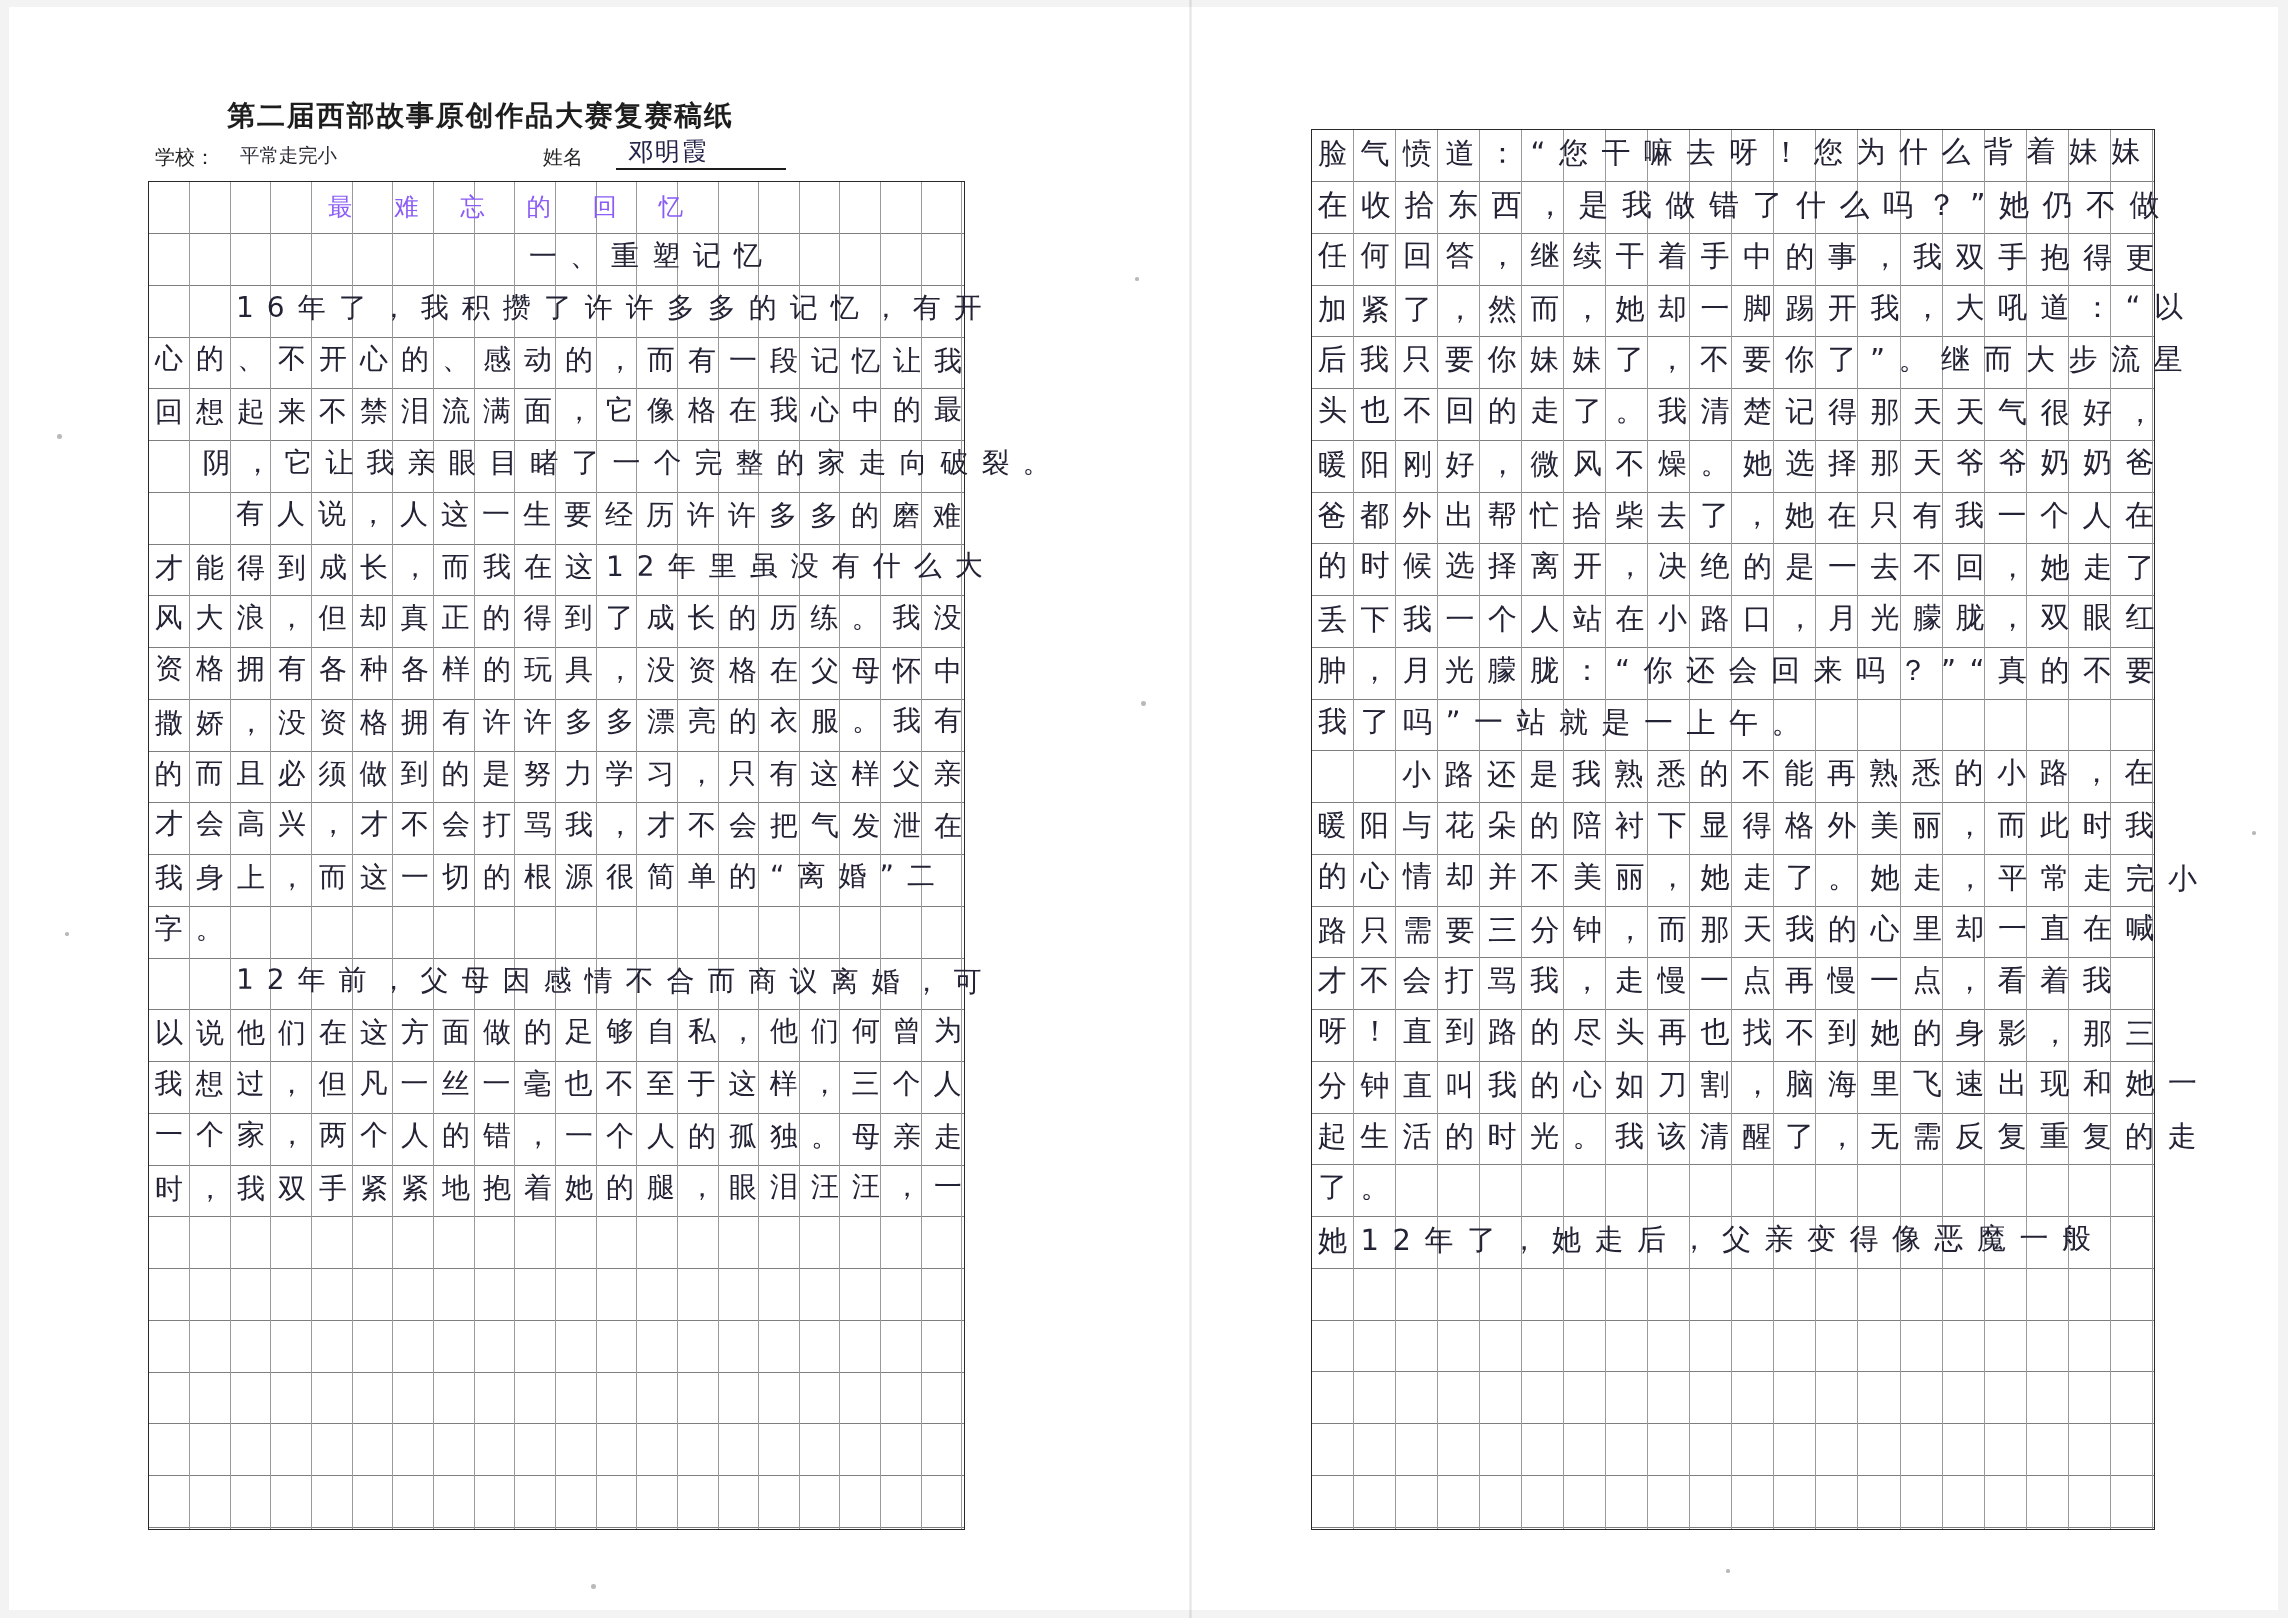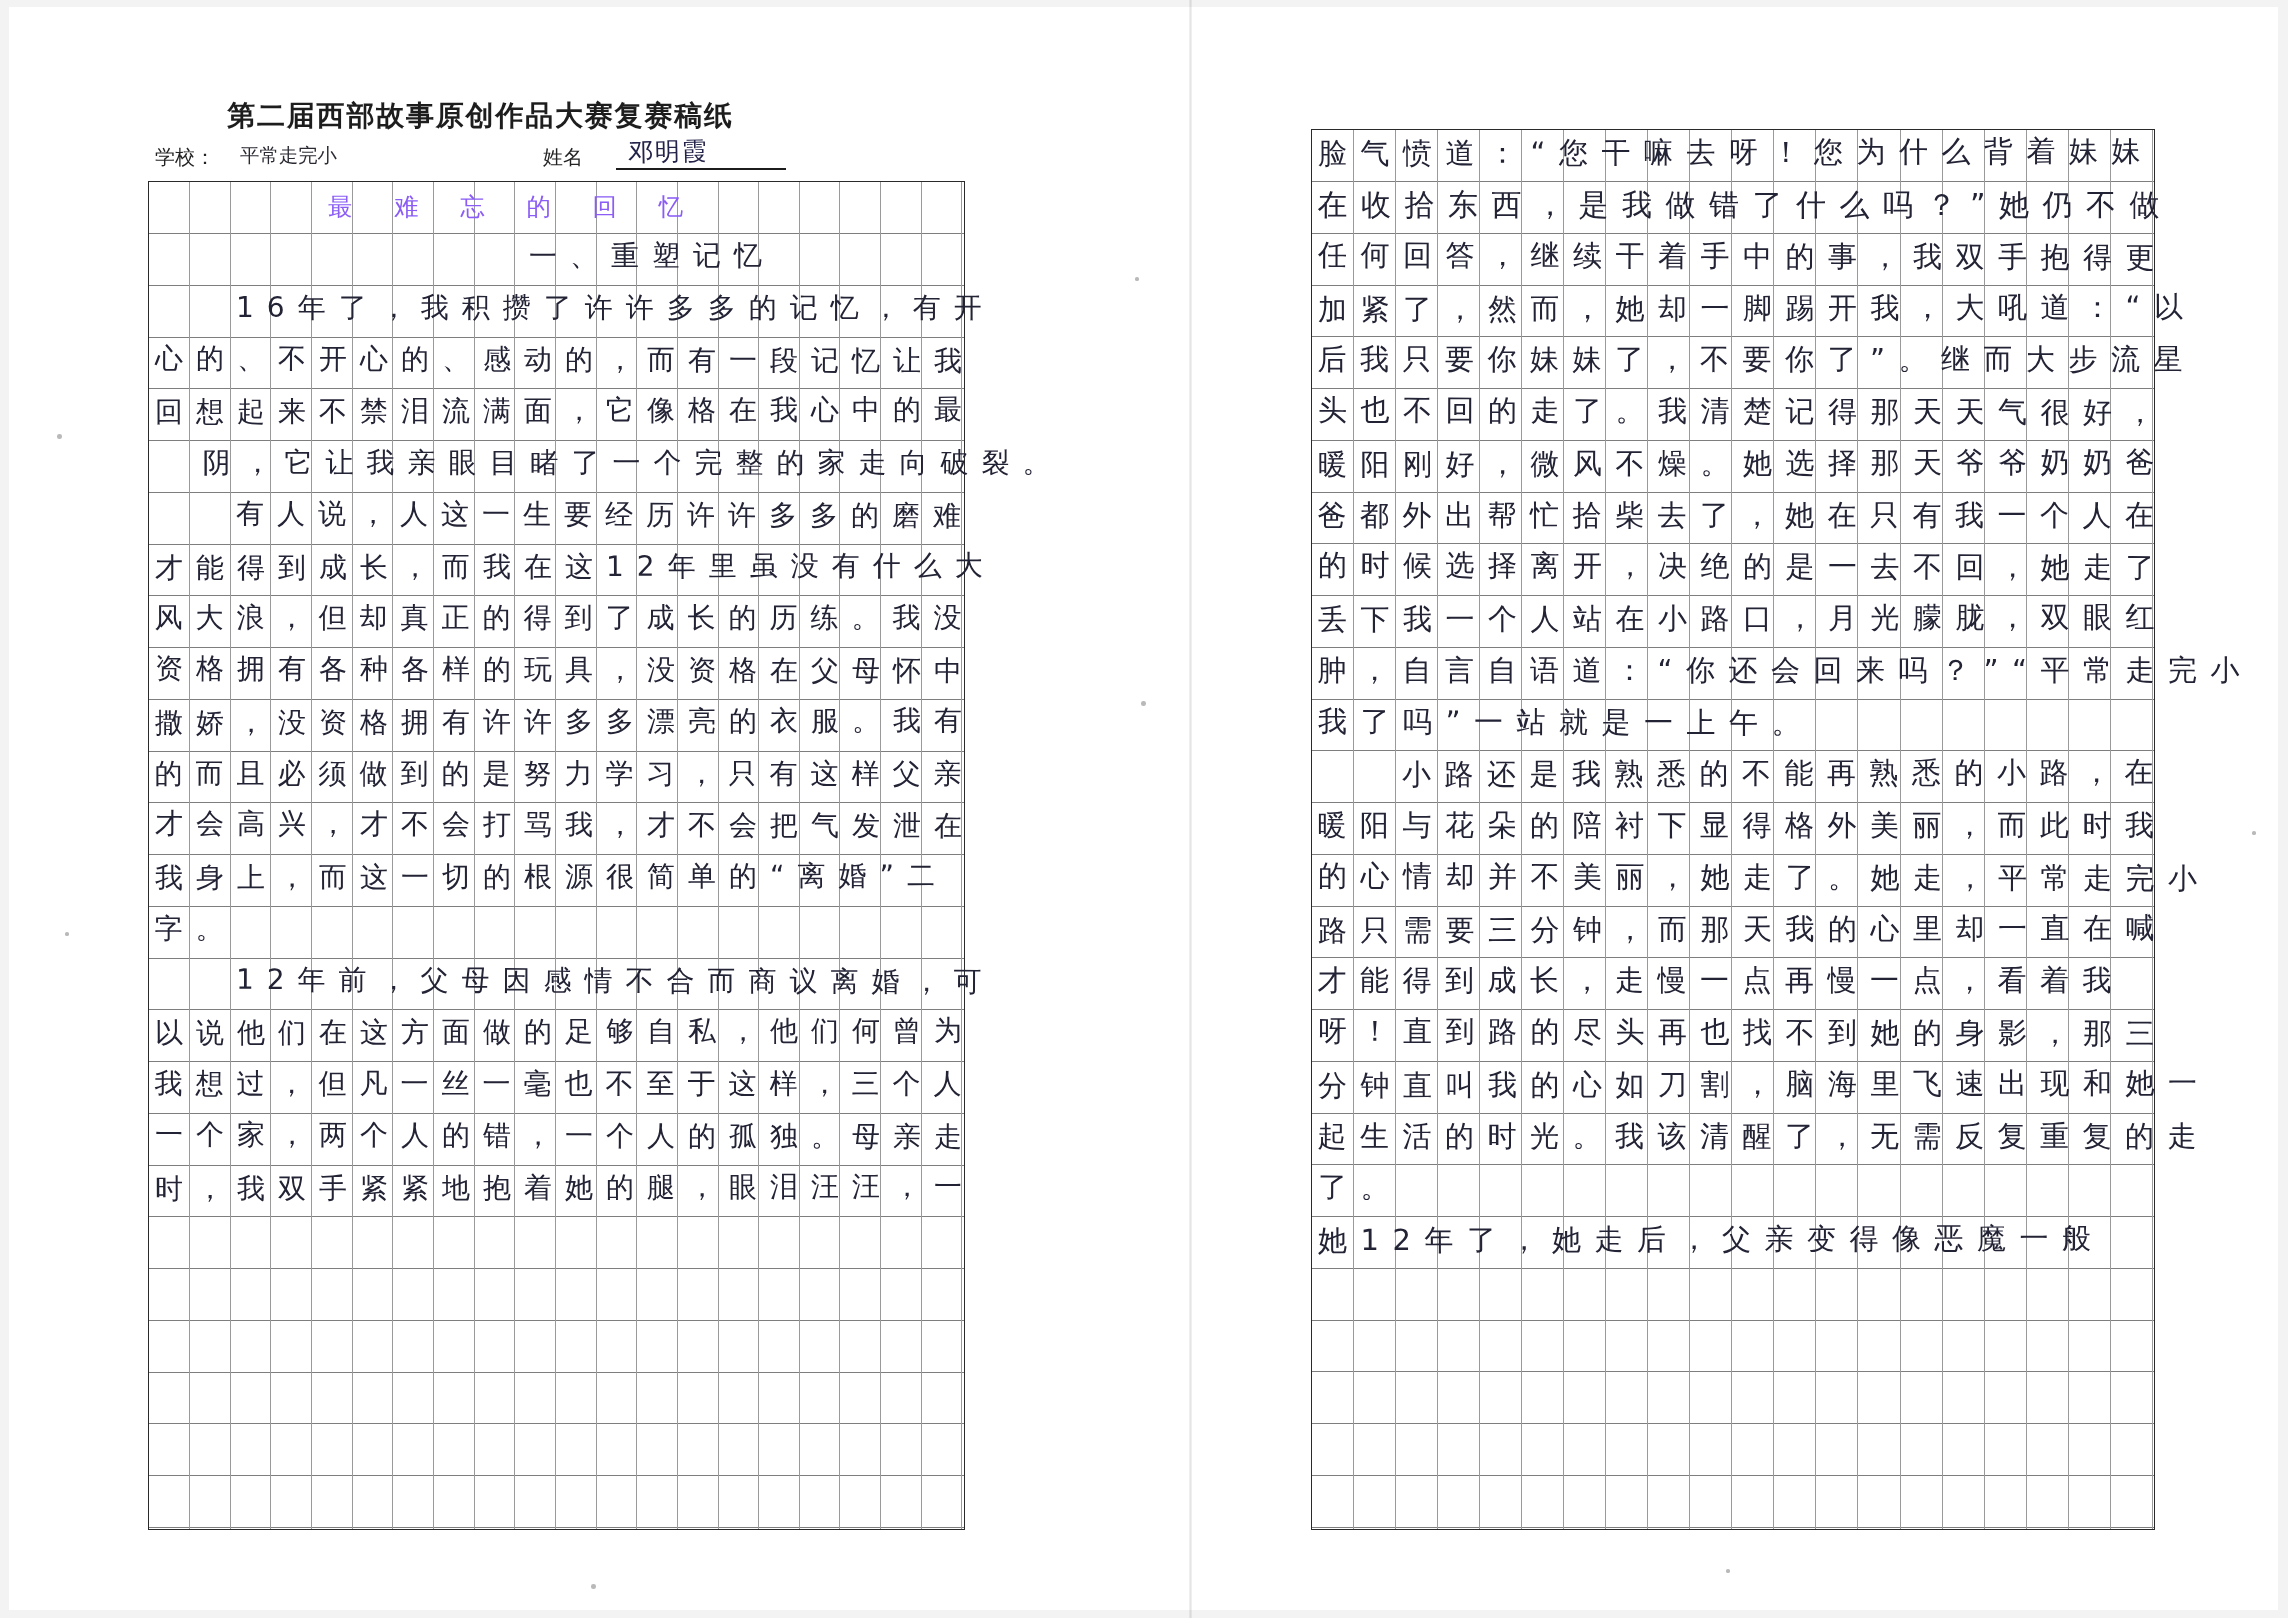--- a/index.html
+++ b/index.html
@@ -291,27 +291,27 @@
       <div class="hand-line" style="top: 8.3px; left: 5.5px; font-size: 29px; letter-spacing: 13.5px; transform: rotate(-0.18deg);">脸气愤道：“您干嘛去呀！您为什么背着妹妹</div>
       <div class="hand-line" style="top: 60px; left: 5.5px; font-size: 30px; letter-spacing: 13.5px; transform: rotate(0deg);">在收拾东西，是我做错了什么吗？”她仍不做</div>
       <div class="hand-line" style="top: 112px; left: 5.5px; font-size: 29px; letter-spacing: 13.5px; transform: rotate(0.18deg);">任何回答，继续干着手中的事，我双手抱得更</div>
       <div class="hand-line" style="top: 164px; left: 5.5px; font-size: 29px; letter-spacing: 13.5px; transform: rotate(-0.18deg);">加紧了，然而，她却一脚踢开我，大吼道：“以</div>
       <div class="hand-line" style="top: 215px; left: 5.5px; font-size: 29px; letter-spacing: 13.5px; transform: rotate(0deg);">后我只要你妹妹了，不要你了”。继而大步流星</div>
       <div class="hand-line" style="top: 267px; left: 5.5px; font-size: 29px; letter-spacing: 13.5px; transform: rotate(0.18deg);">头也不回的走了。我清楚记得那天天气很好，</div>
       <div class="hand-line" style="top: 319px; left: 5.5px; font-size: 29px; letter-spacing: 13.5px; transform: rotate(-0.18deg);">暖阳刚好，微风不燥。她选择那天爷爷奶奶爸</div>
       <div class="hand-line" style="top: 371px; left: 5.5px; font-size: 29px; letter-spacing: 13.5px; transform: rotate(0deg);">爸都外出帮忙拾柴去了，她在只有我一个人在</div>
       <div class="hand-line" style="top: 422px; left: 5.5px; font-size: 29px; letter-spacing: 13.5px; transform: rotate(0.18deg);">的时候选择离开，决绝的是一去不回，她走了</div>
       <div class="hand-line" style="top: 474px; left: 5.5px; font-size: 29px; letter-spacing: 13.5px; transform: rotate(-0.18deg);">丢下我一个人站在小路口，月光朦胧，双眼红</div>
-      <div class="hand-line" style="top: 526px; left: 5.5px; font-size: 29px; letter-spacing: 13.5px; transform: rotate(0deg);">肿，自言自语道：“你还会回来吗？”“平常走完小</div>
+      <div class="hand-line" style="top: 526px; left: 5.5px; font-size: 29px; letter-spacing: 13.5px; transform: rotate(0deg);">肿，月光朦胧：“你还会回来吗？”“真的不要</div>
       <div class="hand-line" style="top: 578px; left: 5.5px; font-size: 29px; letter-spacing: 13.5px; transform: rotate(0.18deg);">我了吗”一站就是一上午。</div>
       <div class="hand-line" style="top: 629px; left: 90px; font-size: 29px; letter-spacing: 13.5px; transform: rotate(-0.18deg);">小路还是我熟悉的不能再熟悉的小路，在</div>
       <div class="hand-line" style="top: 681px; left: 5.5px; font-size: 29px; letter-spacing: 13.5px; transform: rotate(0deg);">暖阳与花朵的陪衬下显得格外美丽，而此时我</div>
       <div class="hand-line" style="top: 733px; left: 5.5px; font-size: 29px; letter-spacing: 13.5px; transform: rotate(0.18deg);">的心情却并不美丽，她走了。她走，平常走完小</div>
       <div class="hand-line" style="top: 785px; left: 5.5px; font-size: 29px; letter-spacing: 13.5px; transform: rotate(-0.18deg);">路只需要三分钟，而那天我的心里却一直在喊</div>
-      <div class="hand-line" style="top: 836px; left: 5.5px; font-size: 29px; letter-spacing: 13.5px; transform: rotate(0deg);">才能得到成长，走慢一点再慢一点，看着我</div>
+      <div class="hand-line" style="top: 836px; left: 5.5px; font-size: 29px; letter-spacing: 13.5px; transform: rotate(0deg);">才不会打骂我，走慢一点再慢一点，看着我</div>
       <div class="hand-line" style="top: 888px; left: 5.5px; font-size: 29px; letter-spacing: 13.5px; transform: rotate(0.18deg);">呀！直到路的尽头再也找不到她的身影，那三</div>
       <div class="hand-line" style="top: 940px; left: 5.5px; font-size: 29px; letter-spacing: 13.5px; transform: rotate(-0.18deg);">分钟直叫我的心如刀割，脑海里飞速出现和她一</div>
       <div class="hand-line" style="top: 992px; left: 5.5px; font-size: 29px; letter-spacing: 13.5px; transform: rotate(0deg);">起生活的时光。我该清醒了，无需反复重复的走</div>
       <div class="hand-line" style="top: 1043px; left: 5.5px; font-size: 29px; letter-spacing: 13.5px; transform: rotate(0.18deg);">了。</div>
       <div class="hand-line" style="top: 1095px; left: 5.5px; font-size: 29px; letter-spacing: 13.5px; transform: rotate(-0.18deg);">她12年了，她走后，父亲变得像恶魔一般</div>
     </div>
 </div>
 
 <div class="speck" style="left: 57px; top: 434px; width: 4.6px; height: 4.6px;"></div>
 <div class="speck" style="left: 65px; top: 932px; width: 3.7px; height: 3.7px;"></div>

